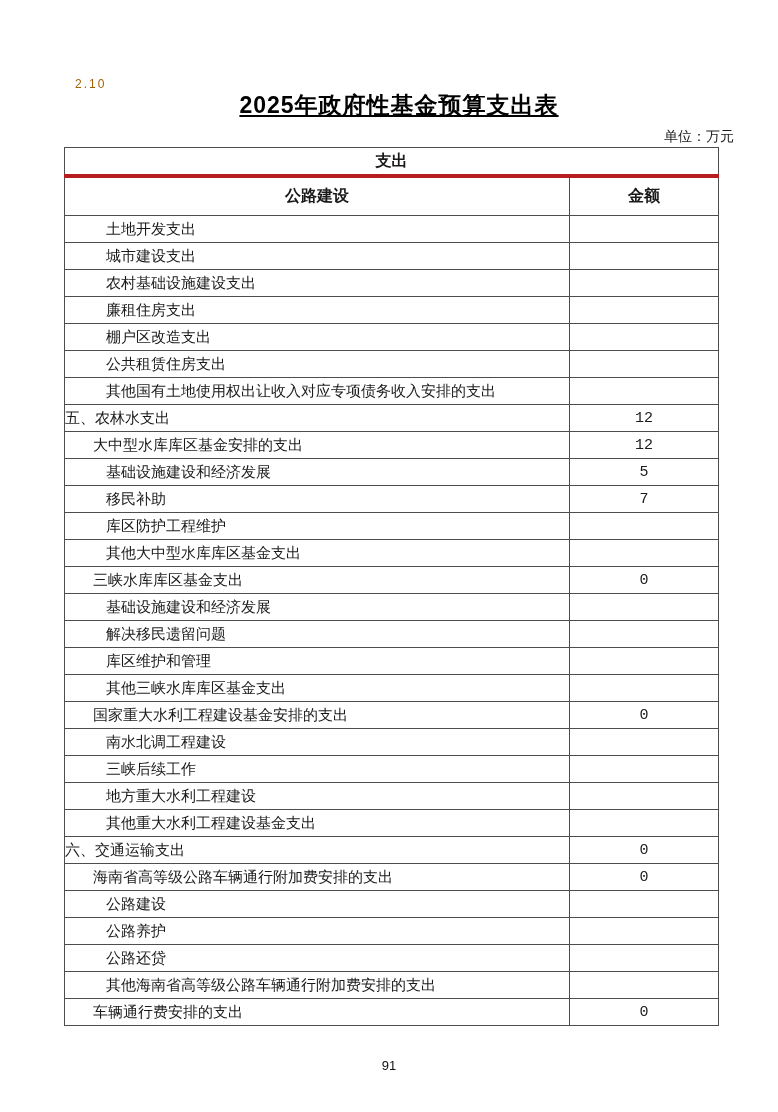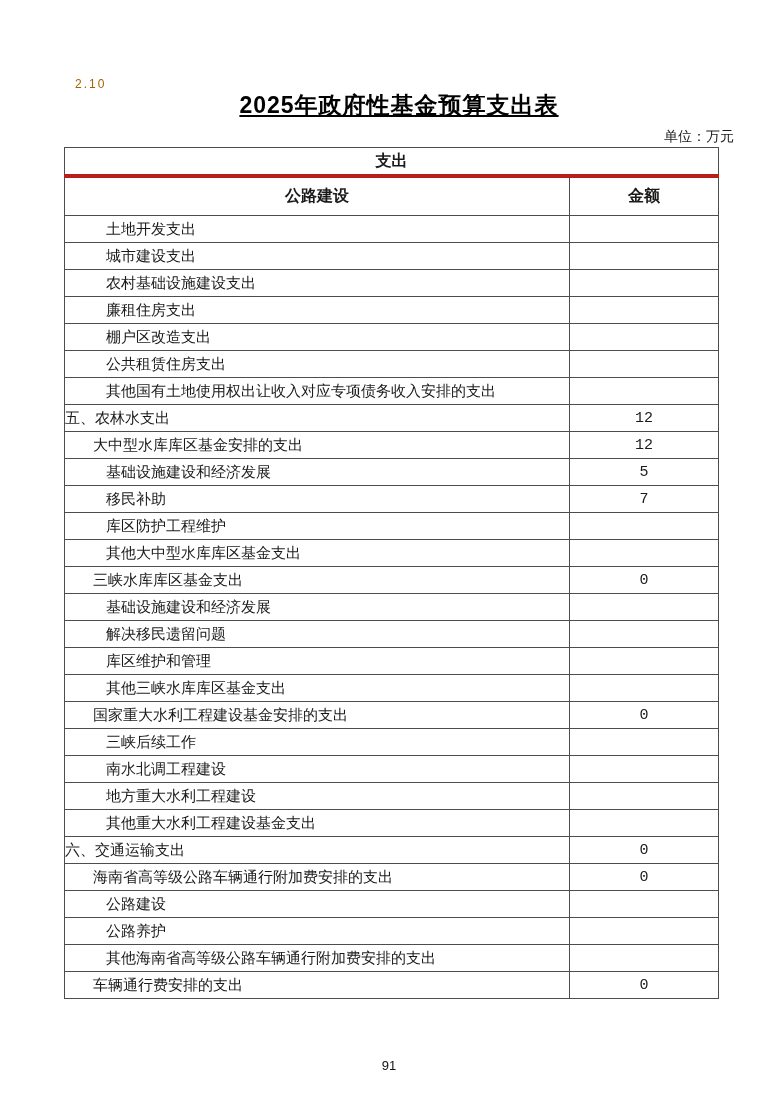--- a/index.html
+++ b/index.html
@@ -193,28 +193,28 @@
   </tr>
       <tr>
     <td class="name-cell lvl-3">其他三峡水库库区基金支出</td>
     <td class="amount-cell"></td>
   </tr>
       <tr>
     <td class="name-cell lvl-2">国家重大水利工程建设基金安排的支出</td>
     <td class="amount-cell">0</td>
   </tr>
       <tr>
+    <td class="name-cell lvl-3">南水北调工程建设</td>
+    <td class="amount-cell"></td>
+  </tr>
+      <tr>
     <td class="name-cell lvl-3">三峡后续工作</td>
     <td class="amount-cell"></td>
   </tr>
       <tr>
-    <td class="name-cell lvl-3">南水北调工程建设</td>
-    <td class="amount-cell"></td>
-  </tr>
-      <tr>
     <td class="name-cell lvl-3">地方重大水利工程建设</td>
     <td class="amount-cell"></td>
   </tr>
       <tr>
     <td class="name-cell lvl-3">其他重大水利工程建设基金支出</td>
     <td class="amount-cell"></td>
   </tr>
       <tr>
     <td class="name-cell lvl-1">六、交通运输支出</td>
     <td class="amount-cell">0</td>
@@ -222,20 +222,24 @@
       <tr>
     <td class="name-cell lvl-2">海南省高等级公路车辆通行附加费安排的支出</td>
     <td class="amount-cell">0</td>
   </tr>
       <tr>
     <td class="name-cell lvl-3">公路建设</td>
     <td class="amount-cell"></td>
   </tr>
       <tr>
     <td class="name-cell lvl-3">公路养护</td>
+    <td class="amount-cell"></td>
+  </tr>
+      <tr>
+    <td class="name-cell lvl-3">公路还贷</td>
     <td class="amount-cell"></td>
   </tr>
       <tr>
     <td class="name-cell lvl-3">其他海南省高等级公路车辆通行附加费安排的支出</td>
     <td class="amount-cell"></td>
   </tr>
       <tr>
     <td class="name-cell lvl-2">车辆通行费安排的支出</td>
     <td class="amount-cell">0</td>
   </tr>

